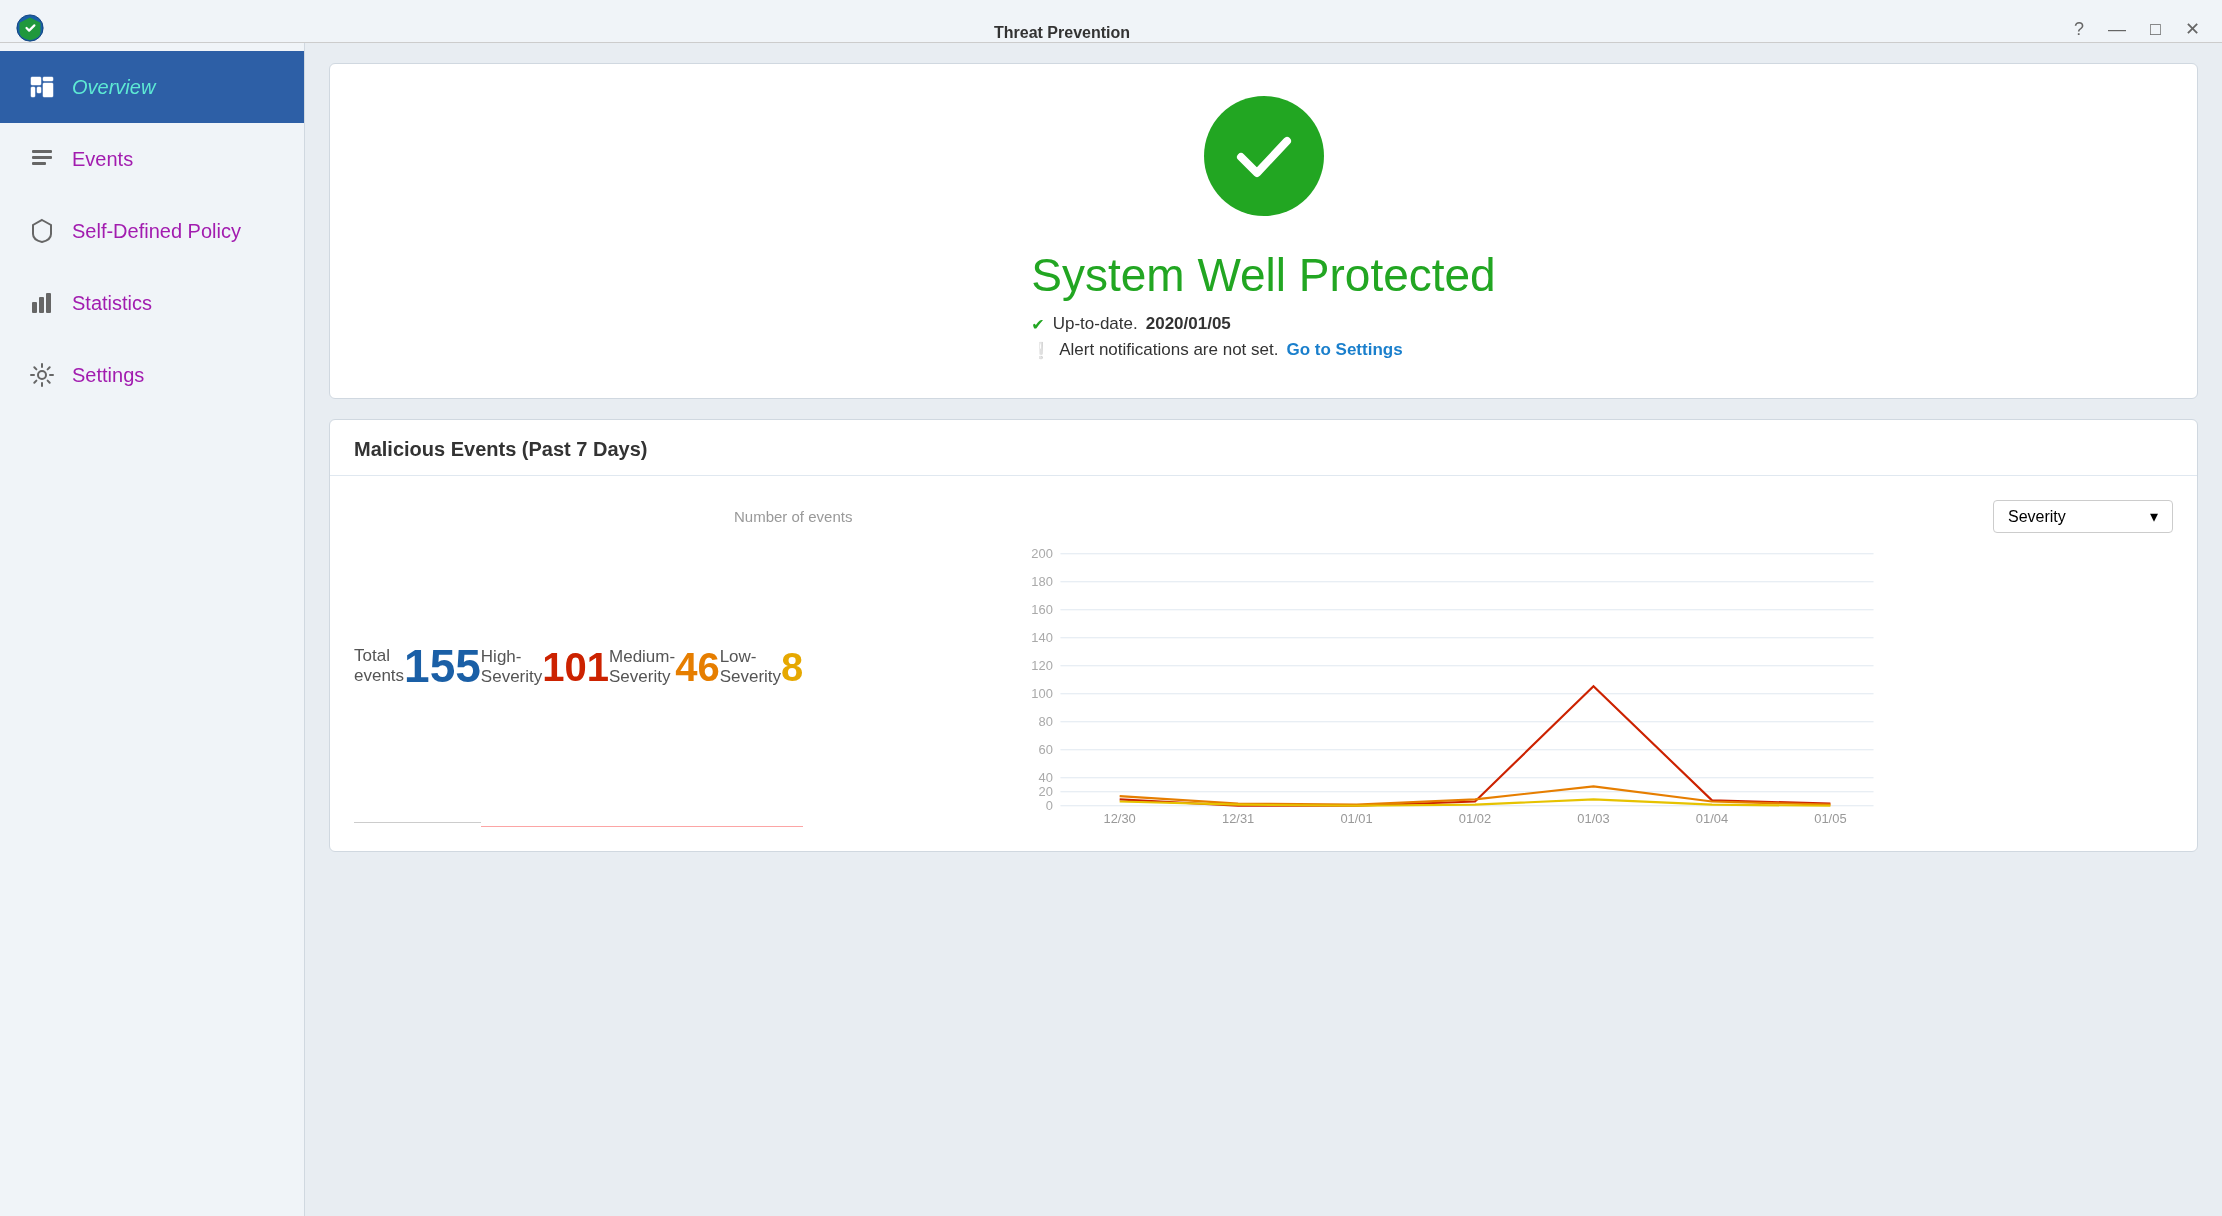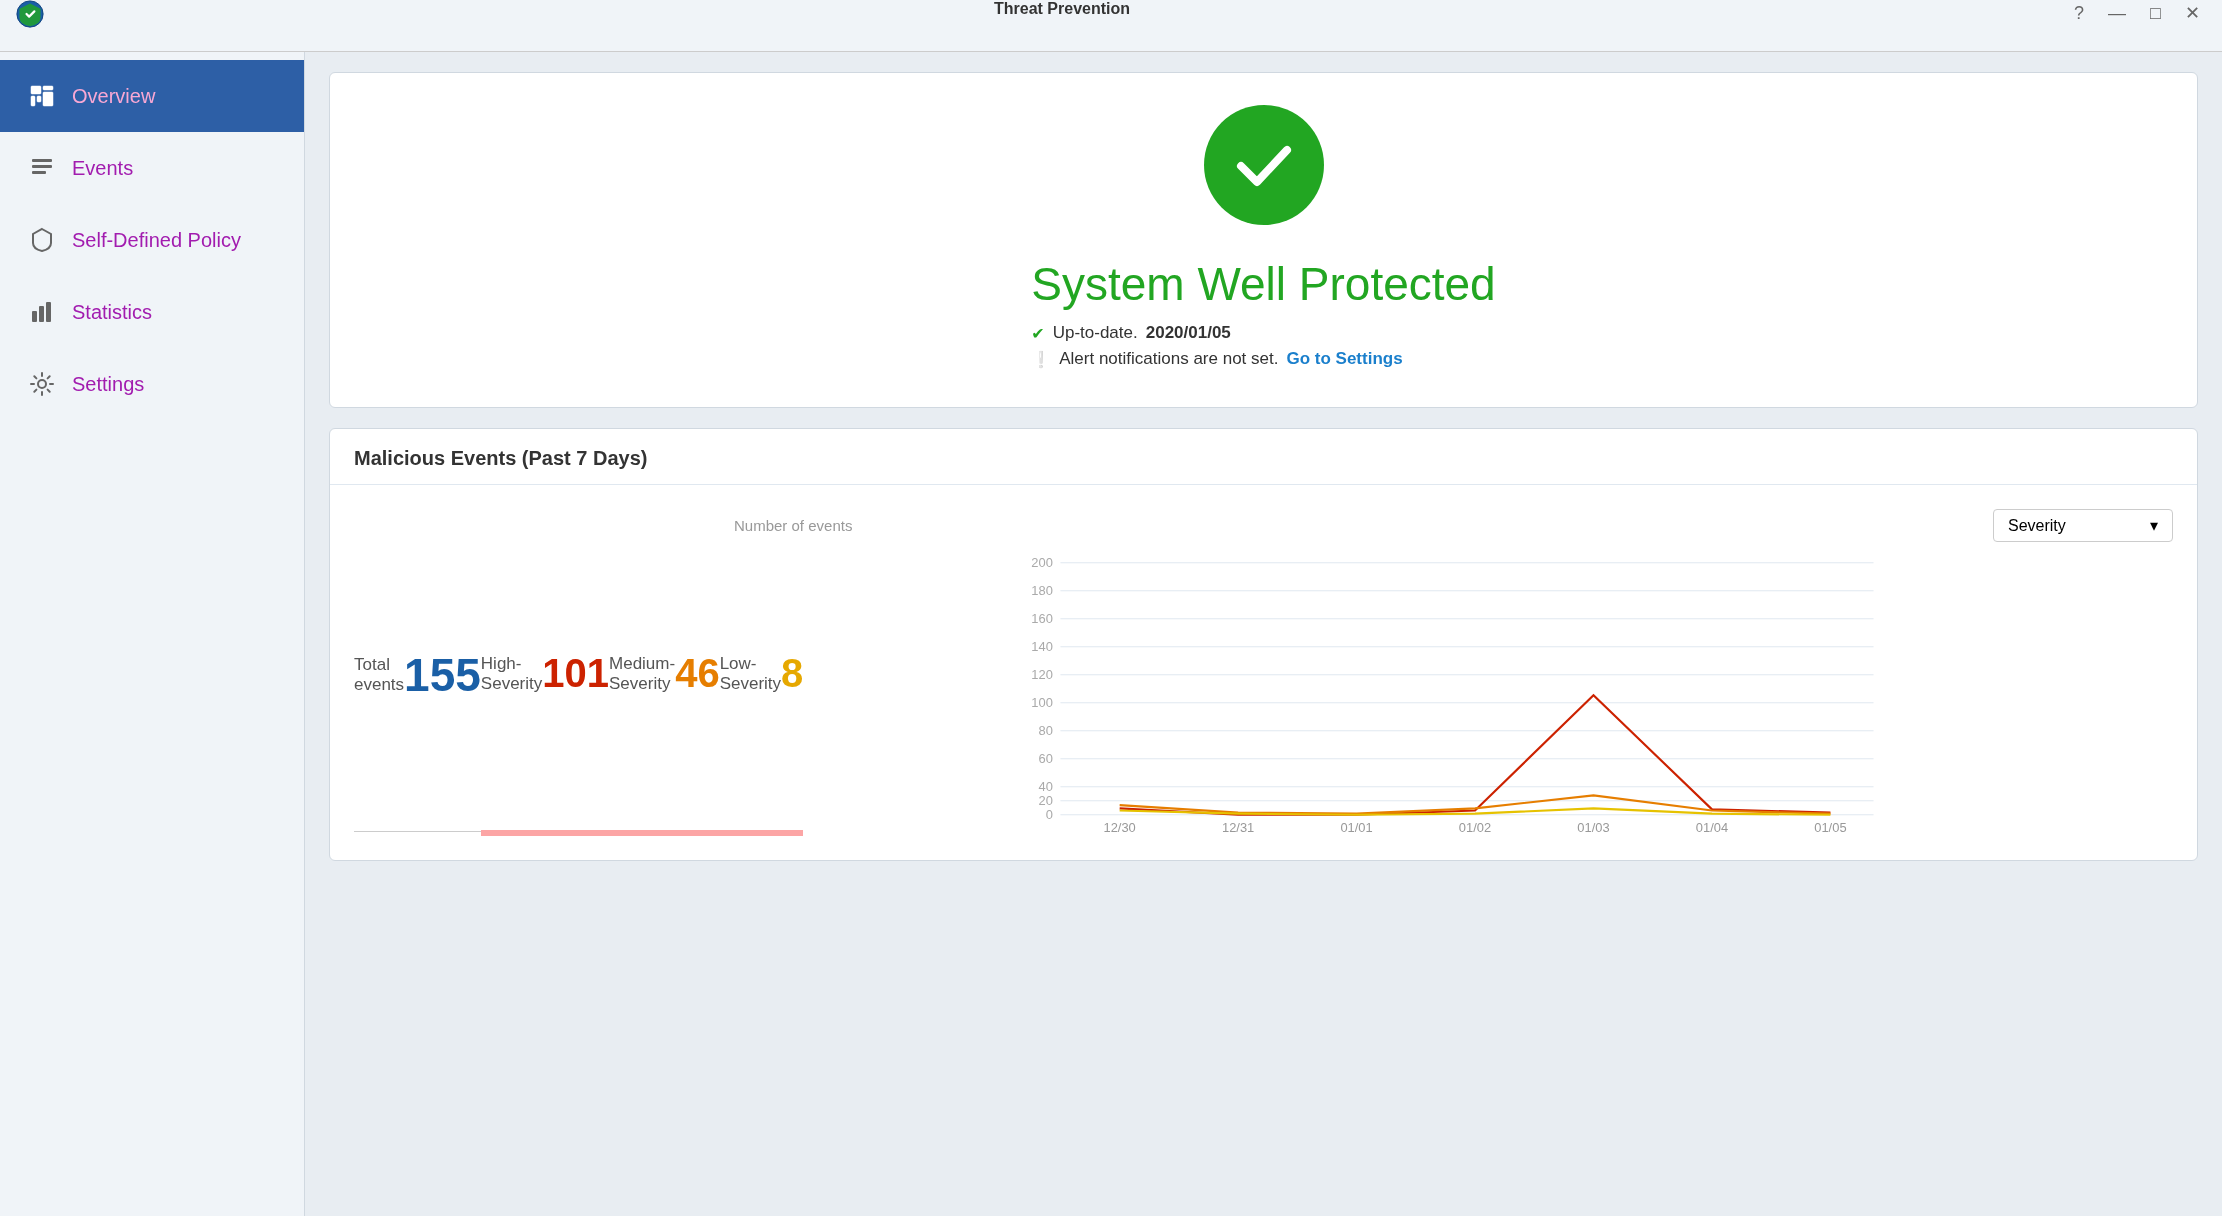--- a/index.html
+++ b/index.html
@@ -10,23 +10,23 @@
       height: 1216px;
       overflow: hidden;
       display: flex;
       flex-direction: column;
     }
     
     .titlebar {
       background: #f0f4f8;
       border-bottom: 1px solid #ccc;
       display: flex;
-      align-items: flex-start;
+      align-items: flex-end;
       justify-content: space-between;
-      height: 52px;
+      height: 43px;
       padding: 0 16px;
       flex-shrink: 0;
     }
     .titlebar-title {
       font-weight: 700;
       font-size: 16px;
       color: #333;
       flex: 1;
       text-align: center;
     }
@@ -70,21 +70,22 @@
       display: flex;
       align-items: center;
       padding: 22px 28px;
       cursor: pointer;
       font-size: 20px;
       color: #a21caf;
       gap: 16px;
     }
     .sidebar-item.active {
       background: #2d5fa6;
-      color: #f9a8d4;
+      color: #5eead4;
+      font-style: italic;
     }
     .sidebar-item .icon {
       width: 28px;
       height: 28px;
       display: flex;
       align-items: center;
       justify-content: center;
       font-size: 22px;
     }
     .sidebar-item.active .icon { color: #fff; }
@@ -167,21 +168,21 @@
       display: flex;
       flex-direction: row;
       justify-content: flex-start;
       padding-top: 8px;
     }
     .stat-row {
       display: flex;
       justify-content: space-between;
       align-items: center;
       padding: 14px 0;
-      border-bottom: 6px solid #fca5a5;
+      border-bottom: 1px solid #fca5a5;
       font-size: 17px;
       color: #555;
     }
     .stat-row:first-child {
       border-bottom: 1px solid #ccc;
       padding-bottom: 12px;
       margin-bottom: 4px;
     }
     .stat-value {
       font-size: 46px;

